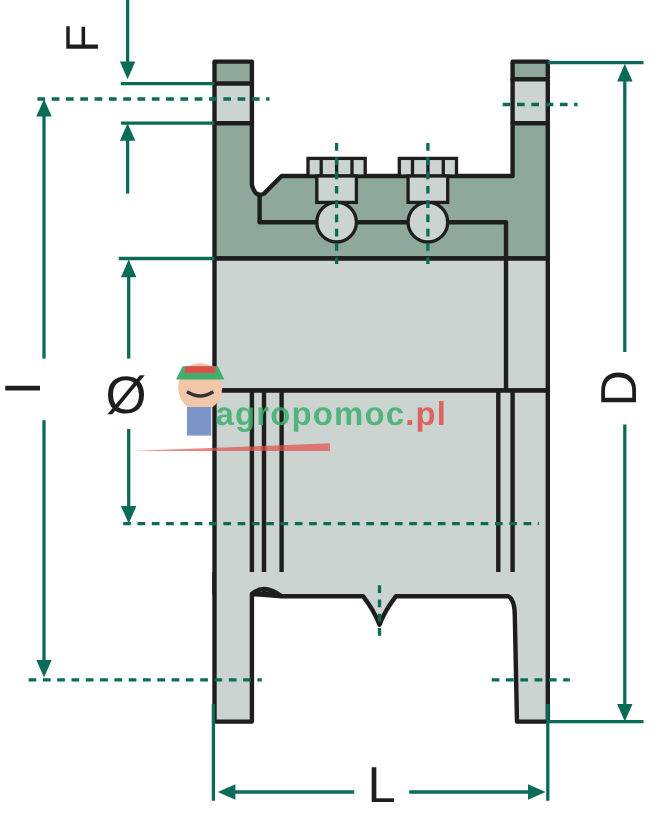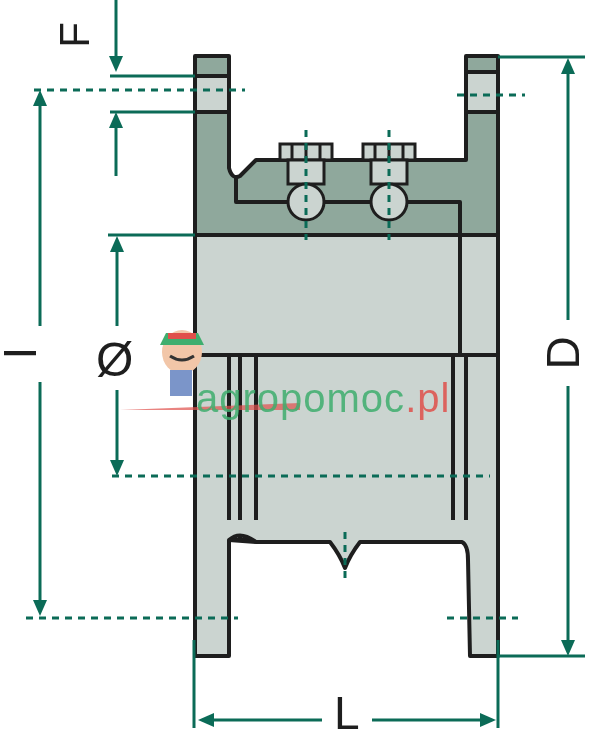--- a/index.html
+++ b/index.html
@@ -4,21 +4,21 @@
 <style>
   html, body { margin: 0; padding: 0; background: #ffffff; }
   body { width: 600px; height: 746px; overflow: hidden; position: relative; font-family: "Liberation Sans", sans-serif; }
   #drawing { position: absolute; left: 0; top: 0; }
   .lbl { position: absolute; color: #1e1e1e; font-family: "Liberation Sans", sans-serif; line-height: 1; }
   .lbl-F { left: 62px; top: 14px; font-size: 42px; transform: rotate(-90deg); transform-origin: center; }
   .lbl-I { left: 14px; top: 330px; font-size: 46px; transform: rotate(-90deg); transform-origin: center; }
   .lbl-O { left: 96px; top: 336px; font-size: 48px; }
   .lbl-D { left: 546px; top: 330px; font-size: 46px; transform: rotate(-90deg); transform-origin: center; }
   .lbl-L { left: 334px; top: 690px; font-size: 46px; }
-  .wm { position: absolute; left: 196px; top: 376px; font-size: 40px; font-weight: normal; letter-spacing: 1px; opacity: 0.85; }
+  .wm { position: absolute; left: 196px; top: 360px; font-size: 30px; font-weight: bold; letter-spacing: 1px; opacity: 0.85; }
   .wm .g { color: #3fae6e; }
   .wm .r { color: #e0504b; }
 </style>
 </head>
 <body>
 
 <svg id="drawing" width="600" height="746" viewBox="0 0 600 746" xmlns="http://www.w3.org/2000/svg">
   <g stroke="#1e1e1e" stroke-width="4" stroke-linejoin="round">
 
     <rect x="195" y="56" width="34" height="20" fill="#8fa89c"></rect>

